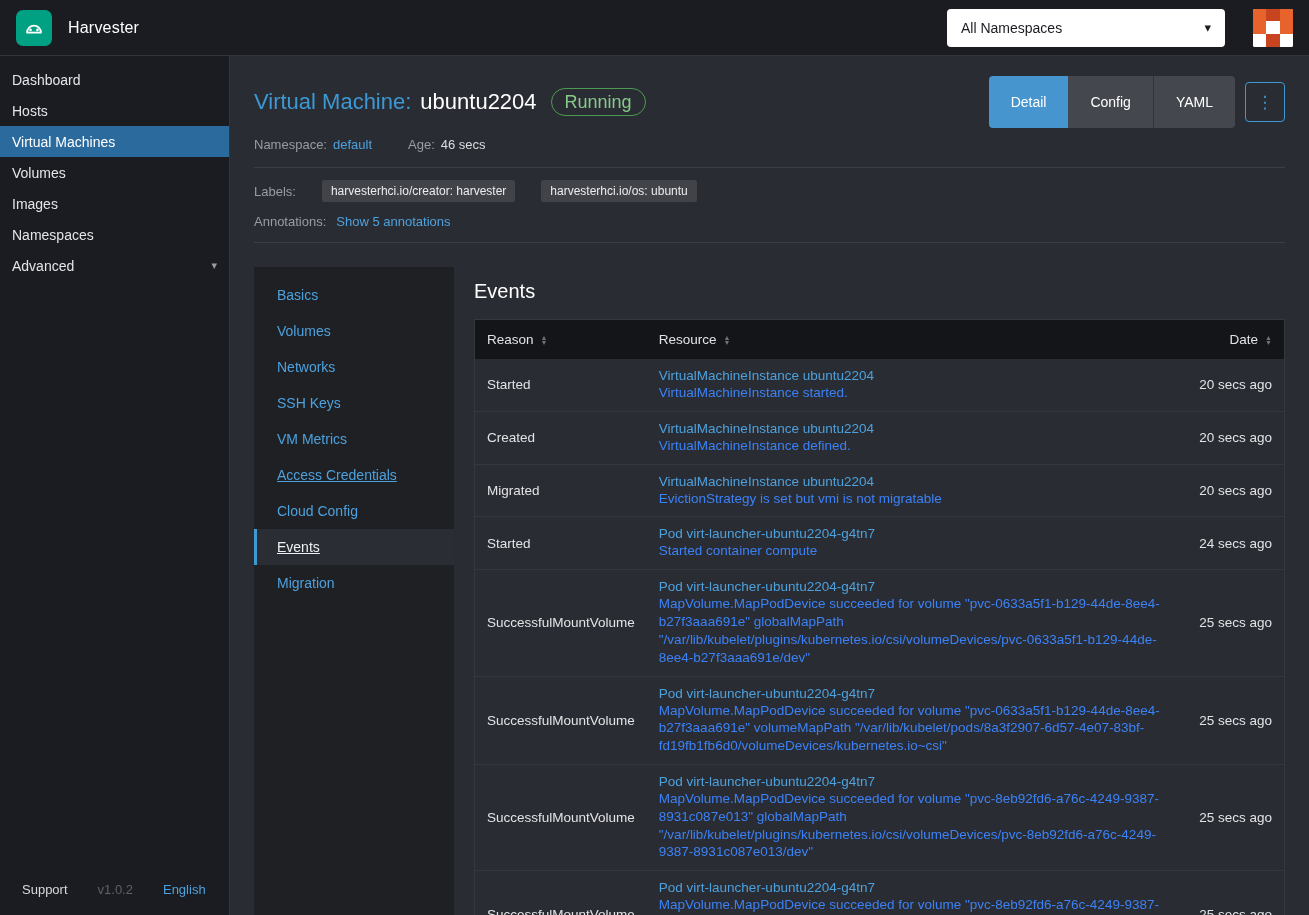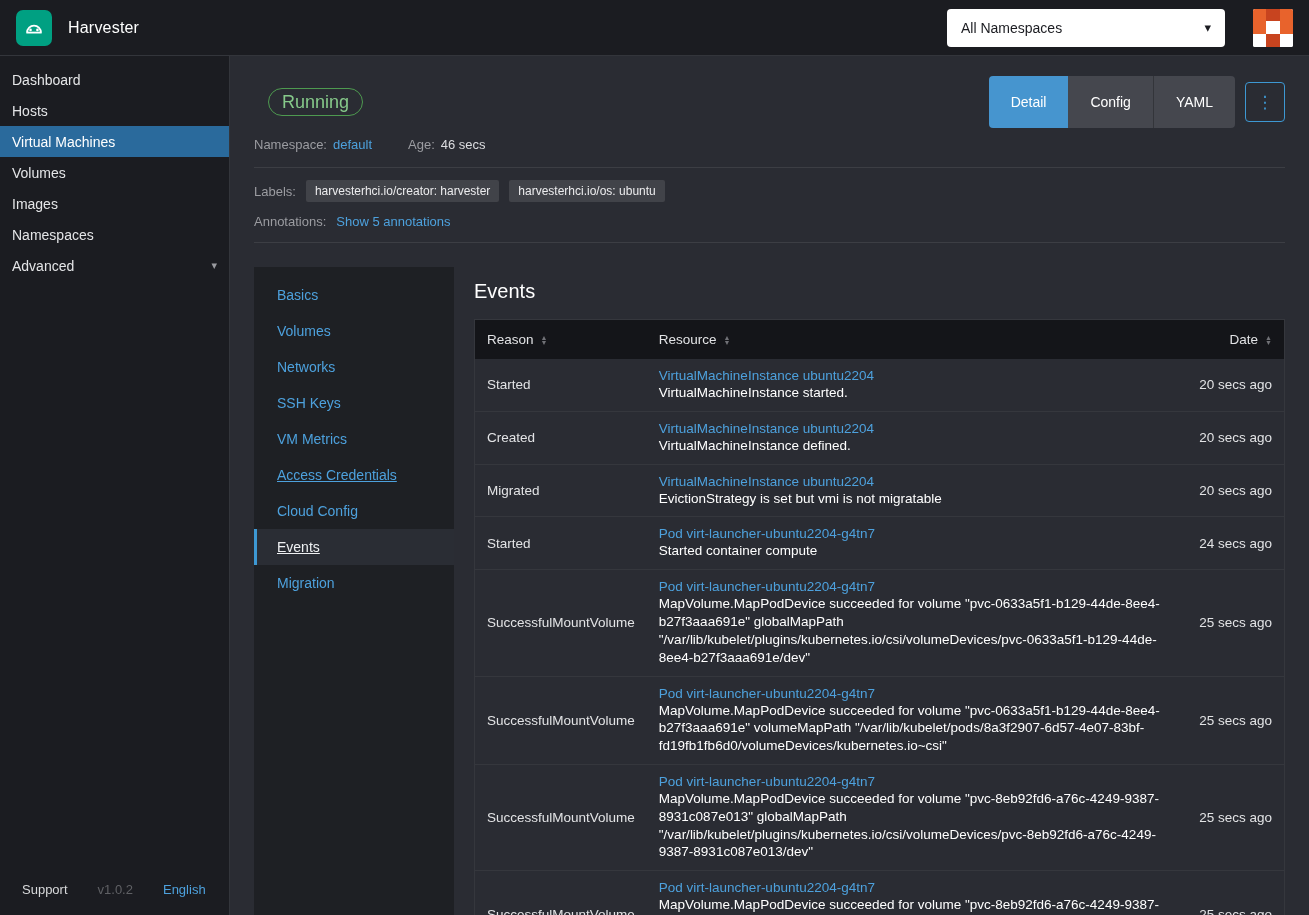--- a/index.html
+++ b/index.html
@@ -85,21 +85,21 @@
   }
 
   .meta-row { display:flex; gap:36px; margin:9px 0 15px; font-size:13px; }
   .meta-pair { display:flex; gap:6px; }
   .meta-lbl { color:#9b9ca1; }
   .meta-val { color:#dcdde0; }
   .link { color:#4da1dd; text-decoration:none; cursor:pointer; }
 
   .divider { border:none; border-top:1px solid #3c3e44; margin:0; }
 
-  .labels-row { display:flex; align-items:center; gap:10px; padding:12px 0 5px; font-size:13px; }
+  .labels-row { display:flex; align-items:center; gap:26px; padding:12px 0 5px; font-size:13px; }
   .row-lbl { color:#9b9ca1; }
   .chip { background:#414349; color:#ececee; font-size:12px; padding:4px 9px; border-radius:2px; }
   .annotations-row { display:flex; align-items:center; gap:10px; padding:7px 0 13px; font-size:13px; }
 
   
   .content-body { flex:1; display:flex; margin-top:24px; min-height:0; }
   .tabs-panel { flex:0 0 200px; width:200px; background:#1e2024; padding:10px 0; }
   .tab-item {
     height:36px; display:flex; align-items:center; padding:0 20px;
     font-size:14px; color:#4da1dd; cursor:pointer; border-left:3px solid transparent;
@@ -117,21 +117,21 @@
     padding:12px 12px; cursor:pointer;
   }
   .th-inner { display:flex; align-items:center; gap:7px; }
   th.col-date .th-inner { justify-content:flex-end; }
   .sort { display:flex; flex-direction:column; line-height:5px; font-size:7px; color:#707176; }
   .sort i { font-style:normal; }
   table.events td { padding:9px 12px; border-bottom:1px solid #35373d; vertical-align:middle; color:#e2e3e5; }
   td.reason { width:172px; }
   td.date { width:112px; text-align:right; white-space:nowrap; }
   .res-link { color:#4da1dd; text-decoration:none; cursor:pointer; display:inline-block; }
-  .res-desc { color:#ffffff; margin-top:1px; line-height:1.32; }
+  .res-desc { color:#3b82f6; margin-top:1px; line-height:1.32; }
 </style>
 </head>
 <body>
 
 <div class="app">
 
   <header class="top-header">
     <div class="brand">
       <span class="logo-box">
         <svg width="26" height="26" viewBox="0 0 34 34">
@@ -190,20 +190,24 @@
       <div class="sidebar-footer">
         <a class="foot-support">Support</a>
         <span class="foot-version">v1.0.2</span>
         <a class="foot-lang">English</a>
       </div>
     </nav>
 
     <main class="main">
 
       <div class="page-head">
+        <h1 class="title">
+          <span class="pfx">Virtual Machine:</span>
+          <span class="name">ubuntu2204</span>
+        </h1>
         <span class="badge-running">Running</span>
         <div class="actions">
           <div class="btn-group">
             <button class="btn primary">Detail</button>
             <button class="btn plain">Config</button>
             <button class="btn plain">YAML</button>
           </div>
           <button class="kebab-btn"><span>⋮</span></button>
         </div>
       </div>

